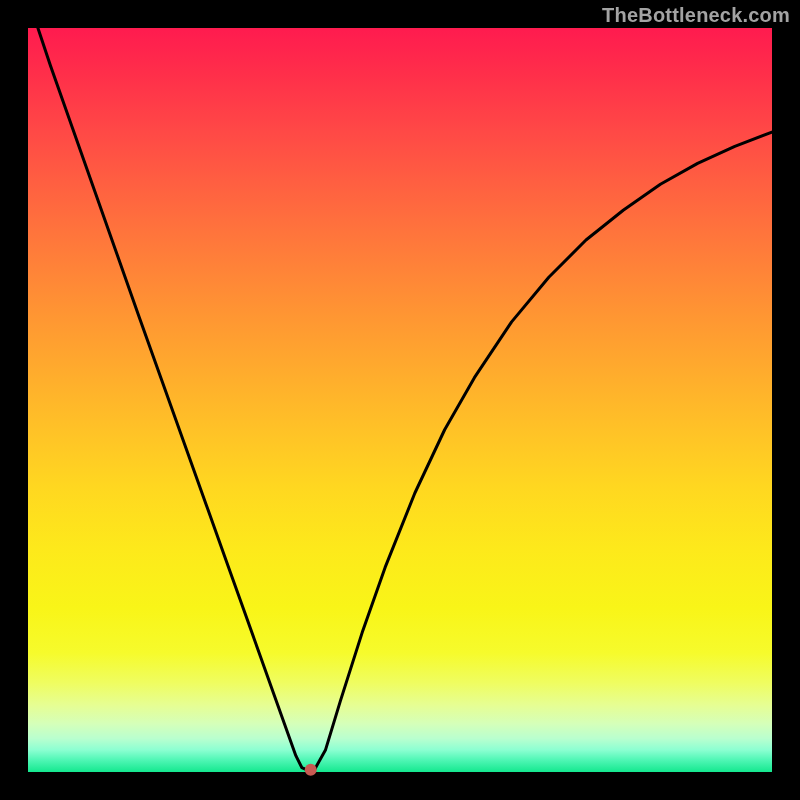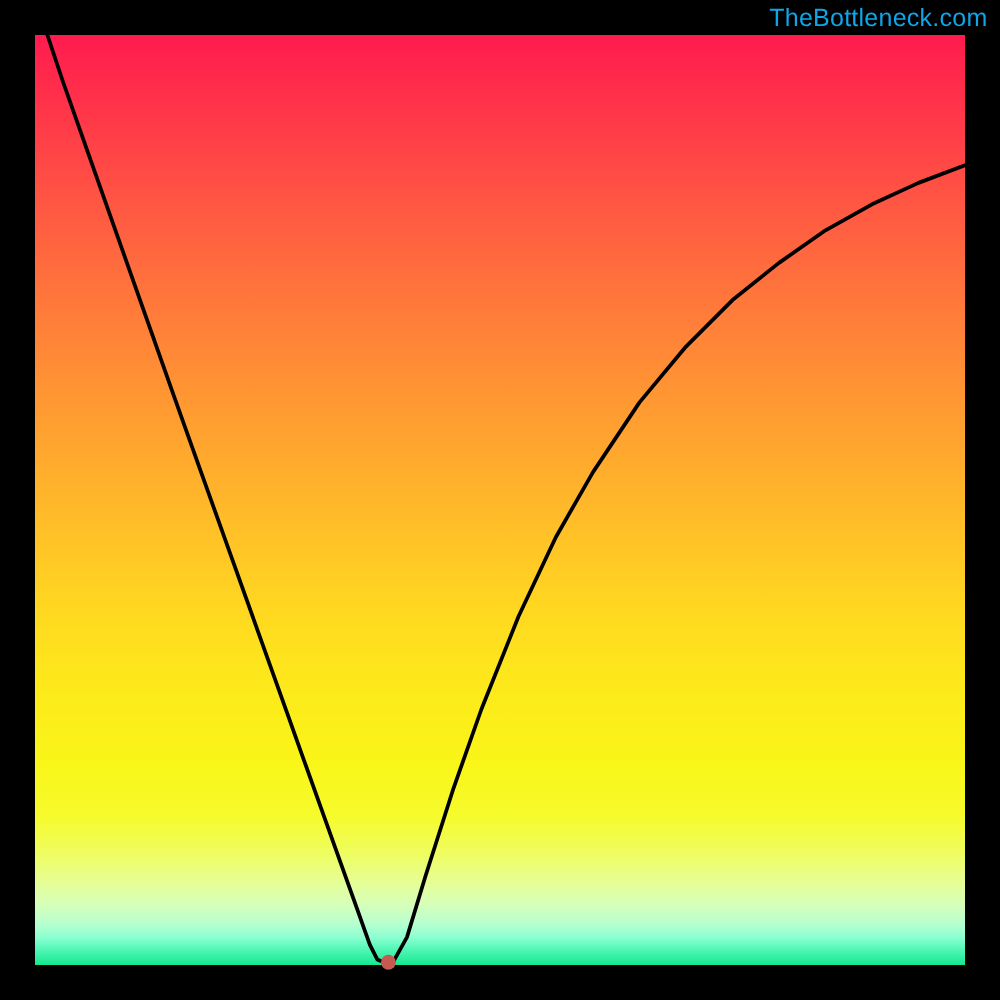--- a/index.html
+++ b/index.html
@@ -51,24 +51,24 @@
     position: absolute;
     left: 0; top: 0;
     width: 744px;
     height: 744px;
     overflow: visible;
   }
   .watermark {
     position: absolute;
     top: 4px;
     right: 10px;
-    color: #0ea5e9;
+    color: #a3a3a3;
     font-size: 20px;
     letter-spacing: 0.2px;
-    font-weight: 400;
+    font-weight: 700;
     user-select: none;
   }
 </style>
 </head>
 <body>
 
 <div class="frame">
   <div class="watermark">TheBottleneck.com</div>
   <div class="plot">
     <svg class="curve" viewBox="0 0 744 744" preserveAspectRatio="none">

